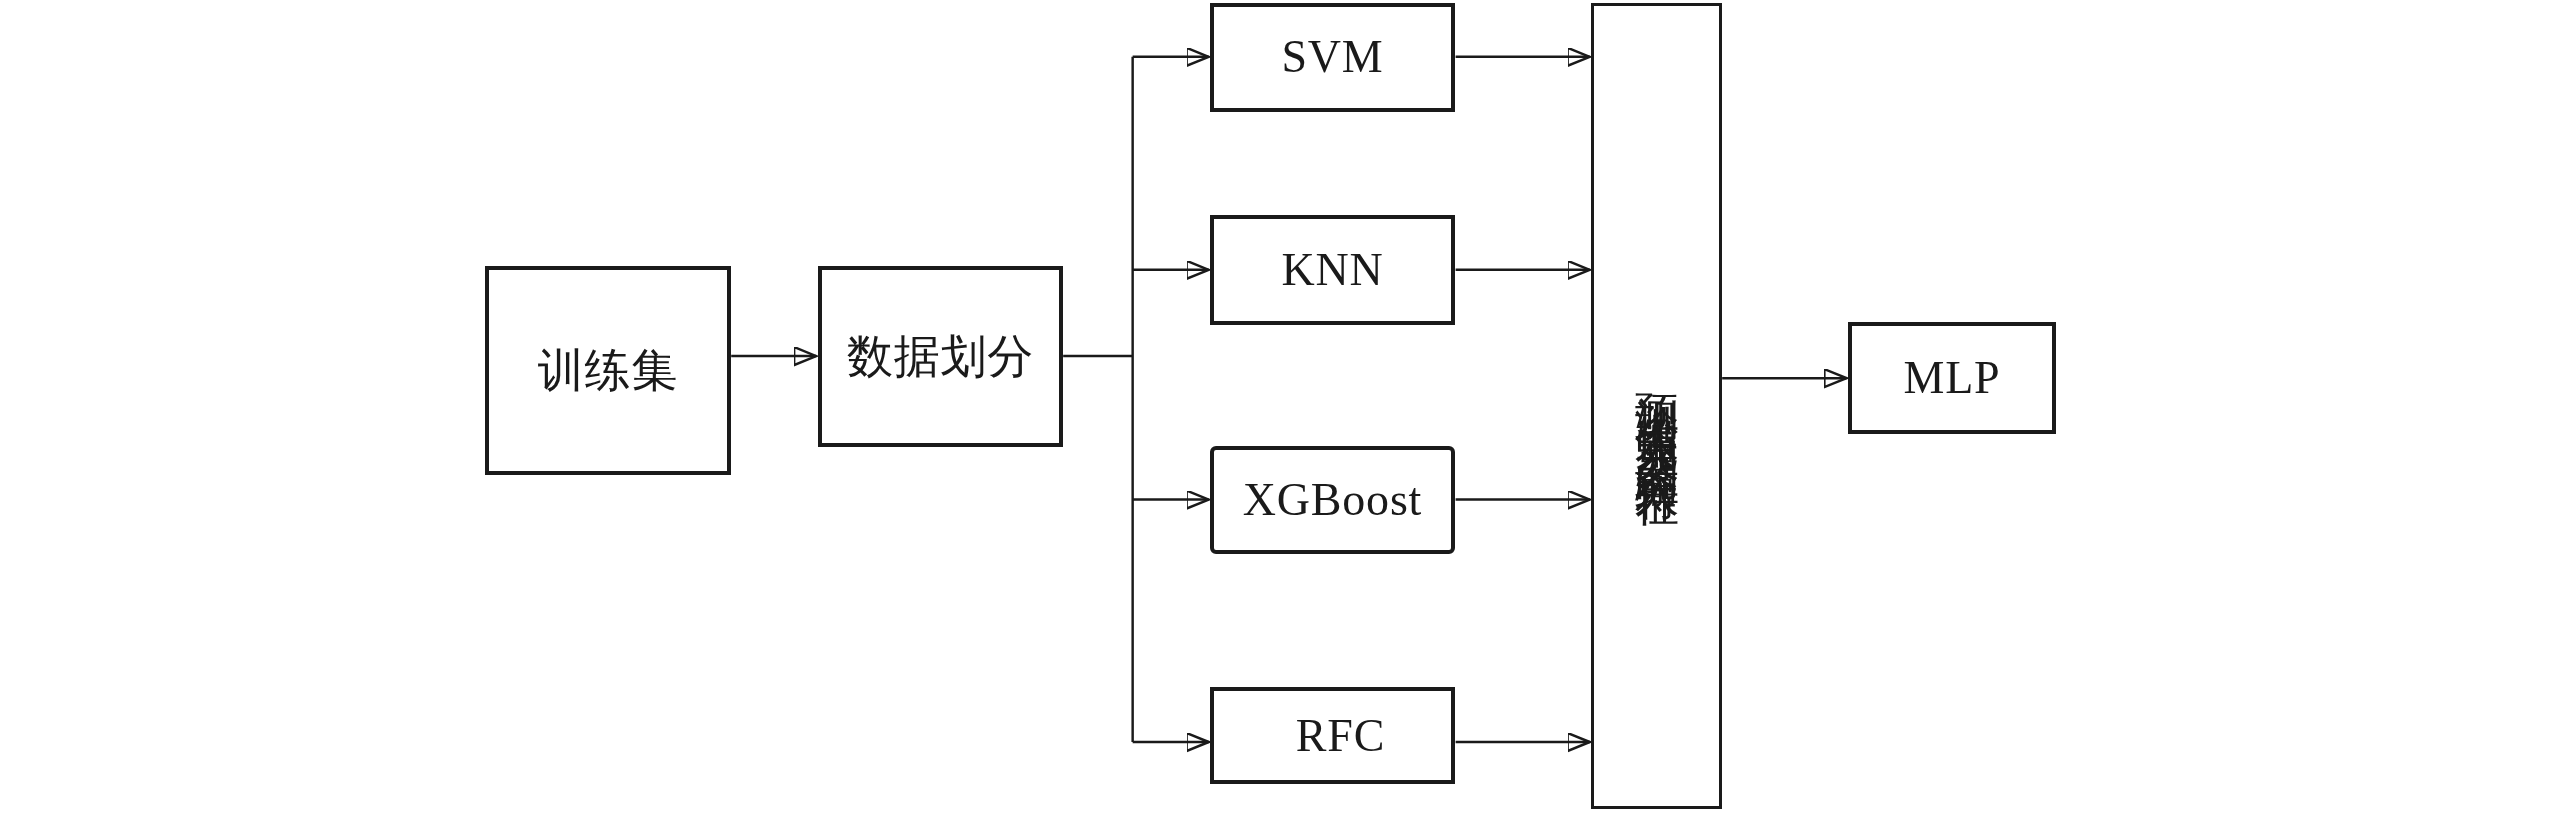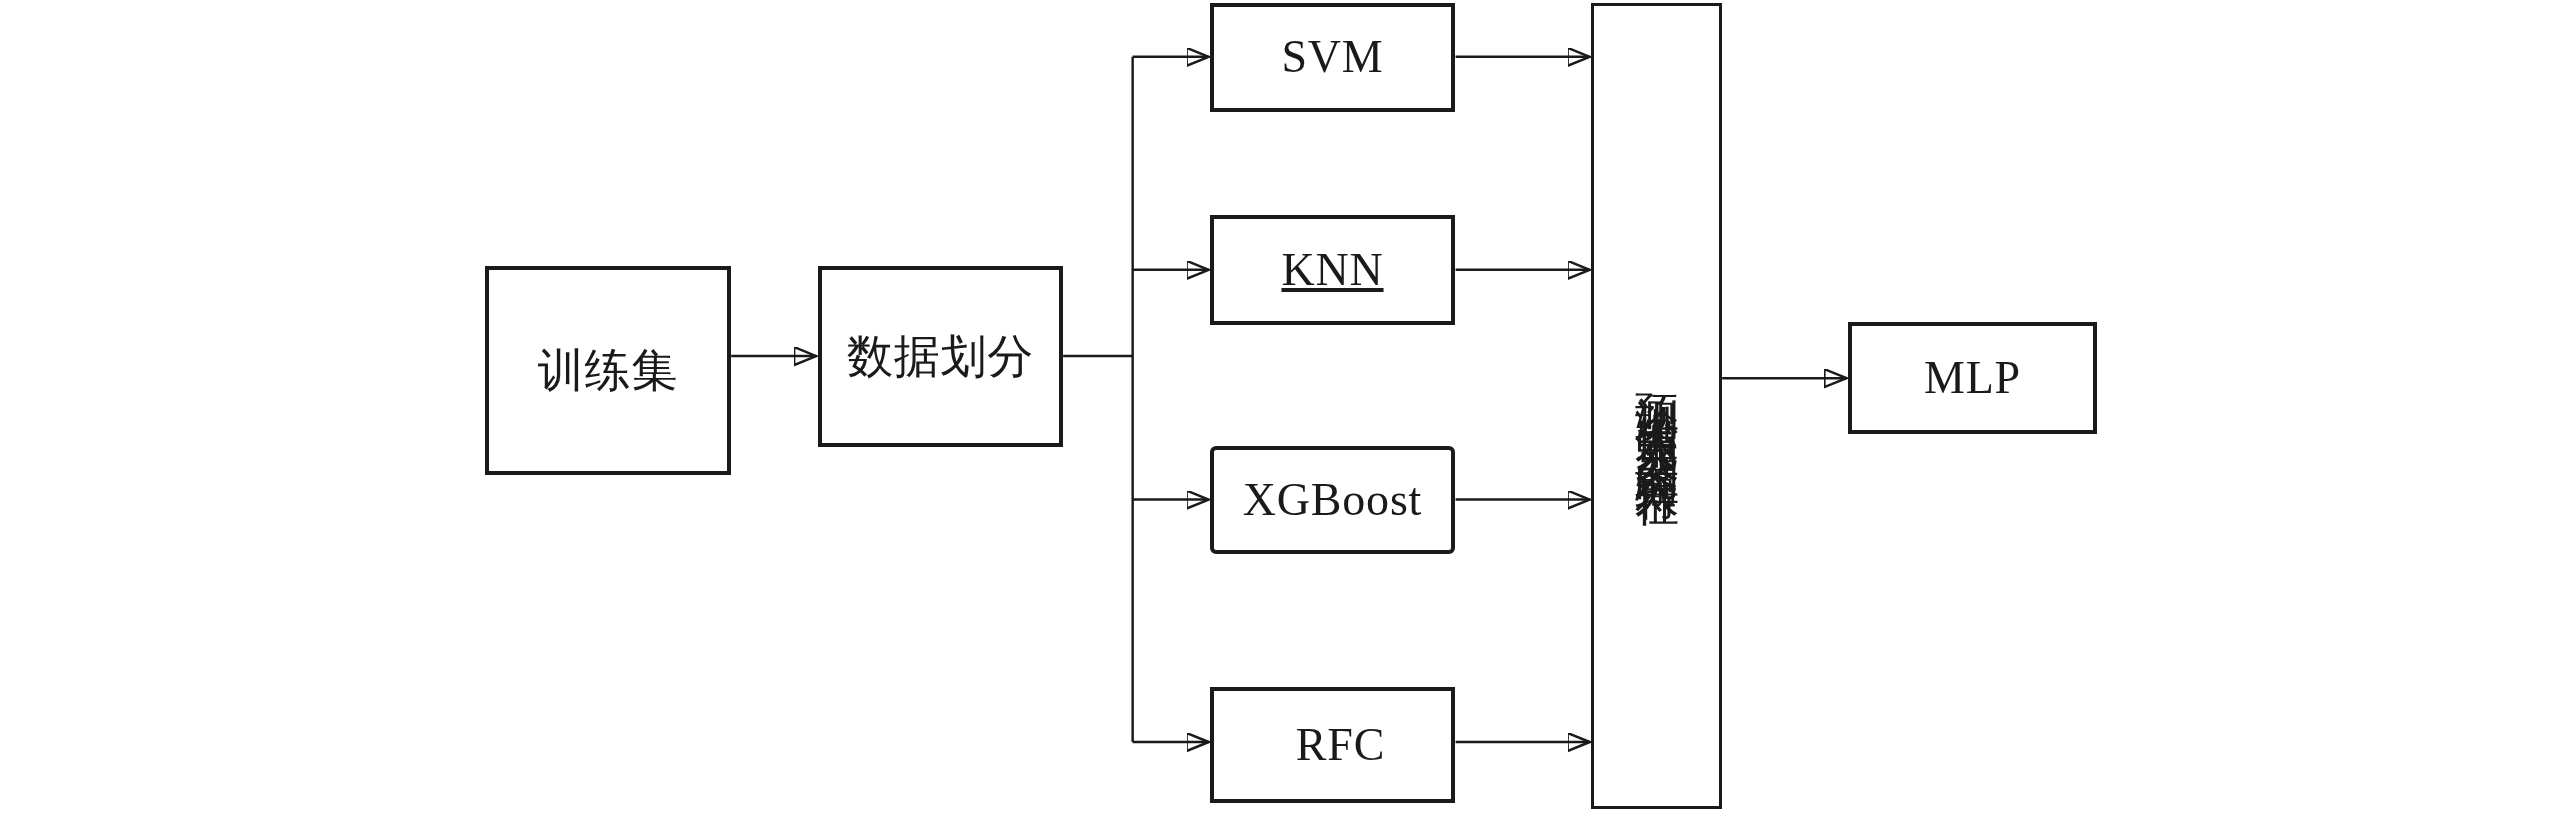--- a/index.html
+++ b/index.html
@@ -29,24 +29,24 @@
   .node .label {
     font-size: 46px;
     line-height: 1;
     white-space: nowrap;
     letter-spacing: 0.8px;
   }
   
   #node-training { left: 485px;  top: 266px; width: 246px; height: 209px; }
   #node-split    { left: 818px; top: 266px; width: 245px; height: 181px; }
   #node-svm      { left: 1210px; top: 2.5px;   width: 245px; height: 109px; }
-  #node-knn      { left: 1210px; top: 215px; width: 245px; height: 110px; text-decoration: underline; }
+  #node-knn      { left: 1210px; top: 215px; width: 245px; height: 110px; }
   #node-xgboost  { left: 1210px; top: 446px; width: 245px; height: 108px; border-radius: 6px; }
-  #node-rfc      { left: 1210px; top: 687px; width: 245px; height: 116px; padding-left: 16px; }
-  #node-mlp      { left: 1848px; top: 322px; width: 249px; height: 112px; }
+  #node-rfc      { left: 1210px; top: 687px; width: 245px; height: 97px; padding-left: 16px; }
+  #node-mlp      { left: 1848px; top: 322px; width: 208px; height: 112px; }
   #node-meta {
     left: 1591px; top: 3.3px; width: 131px; height: 806px;
     border-width: 3.3px;
   }
   #node-meta .label {
     writing-mode: vertical-rl;
     text-orientation: upright;
     white-space: normal;
     font-size: 44px;
     letter-spacing: 6.5px;

